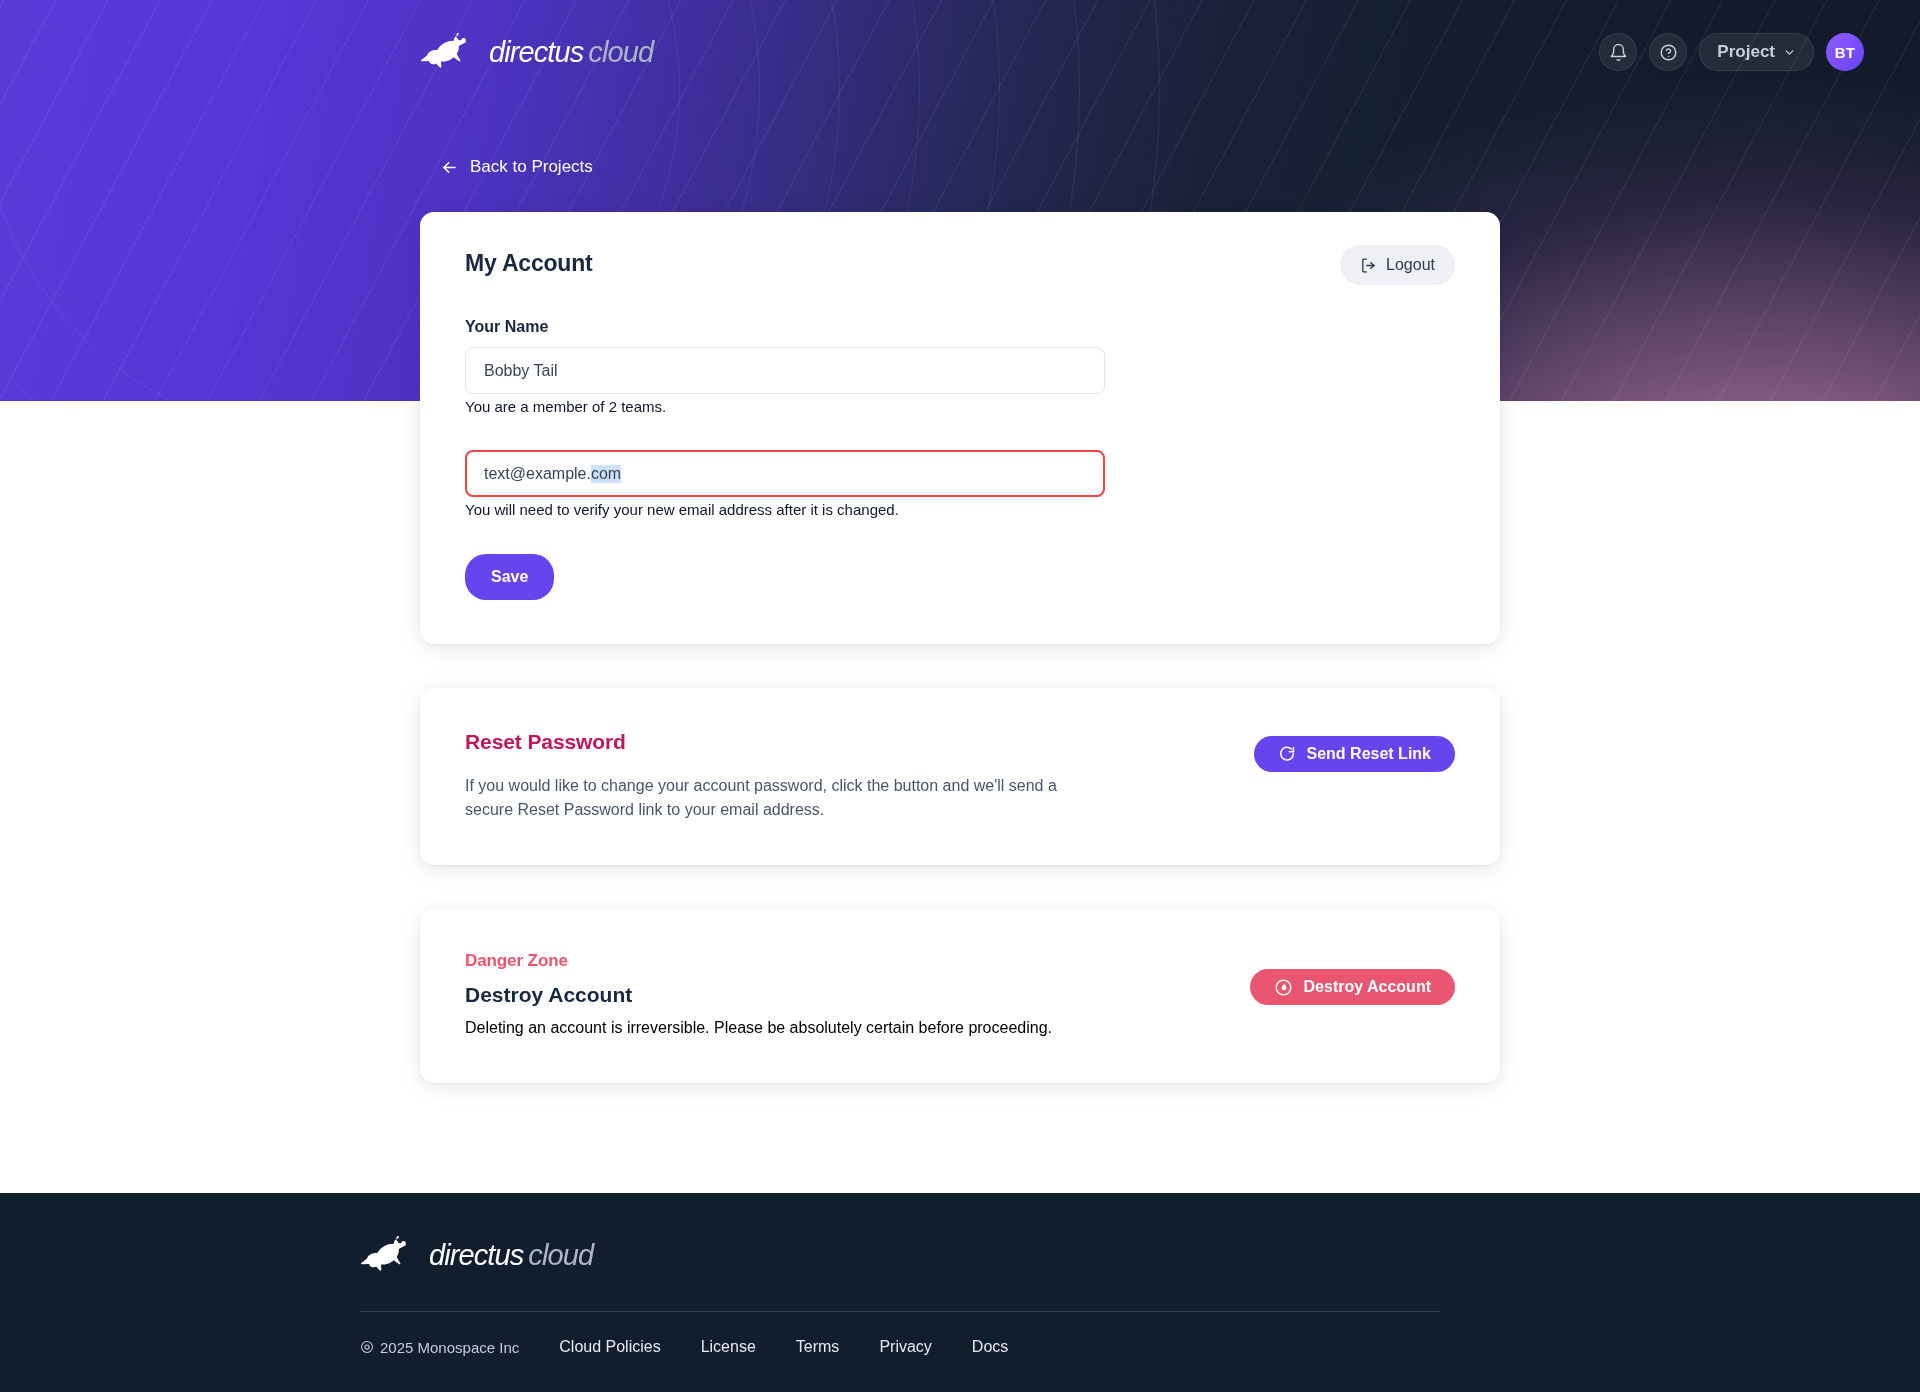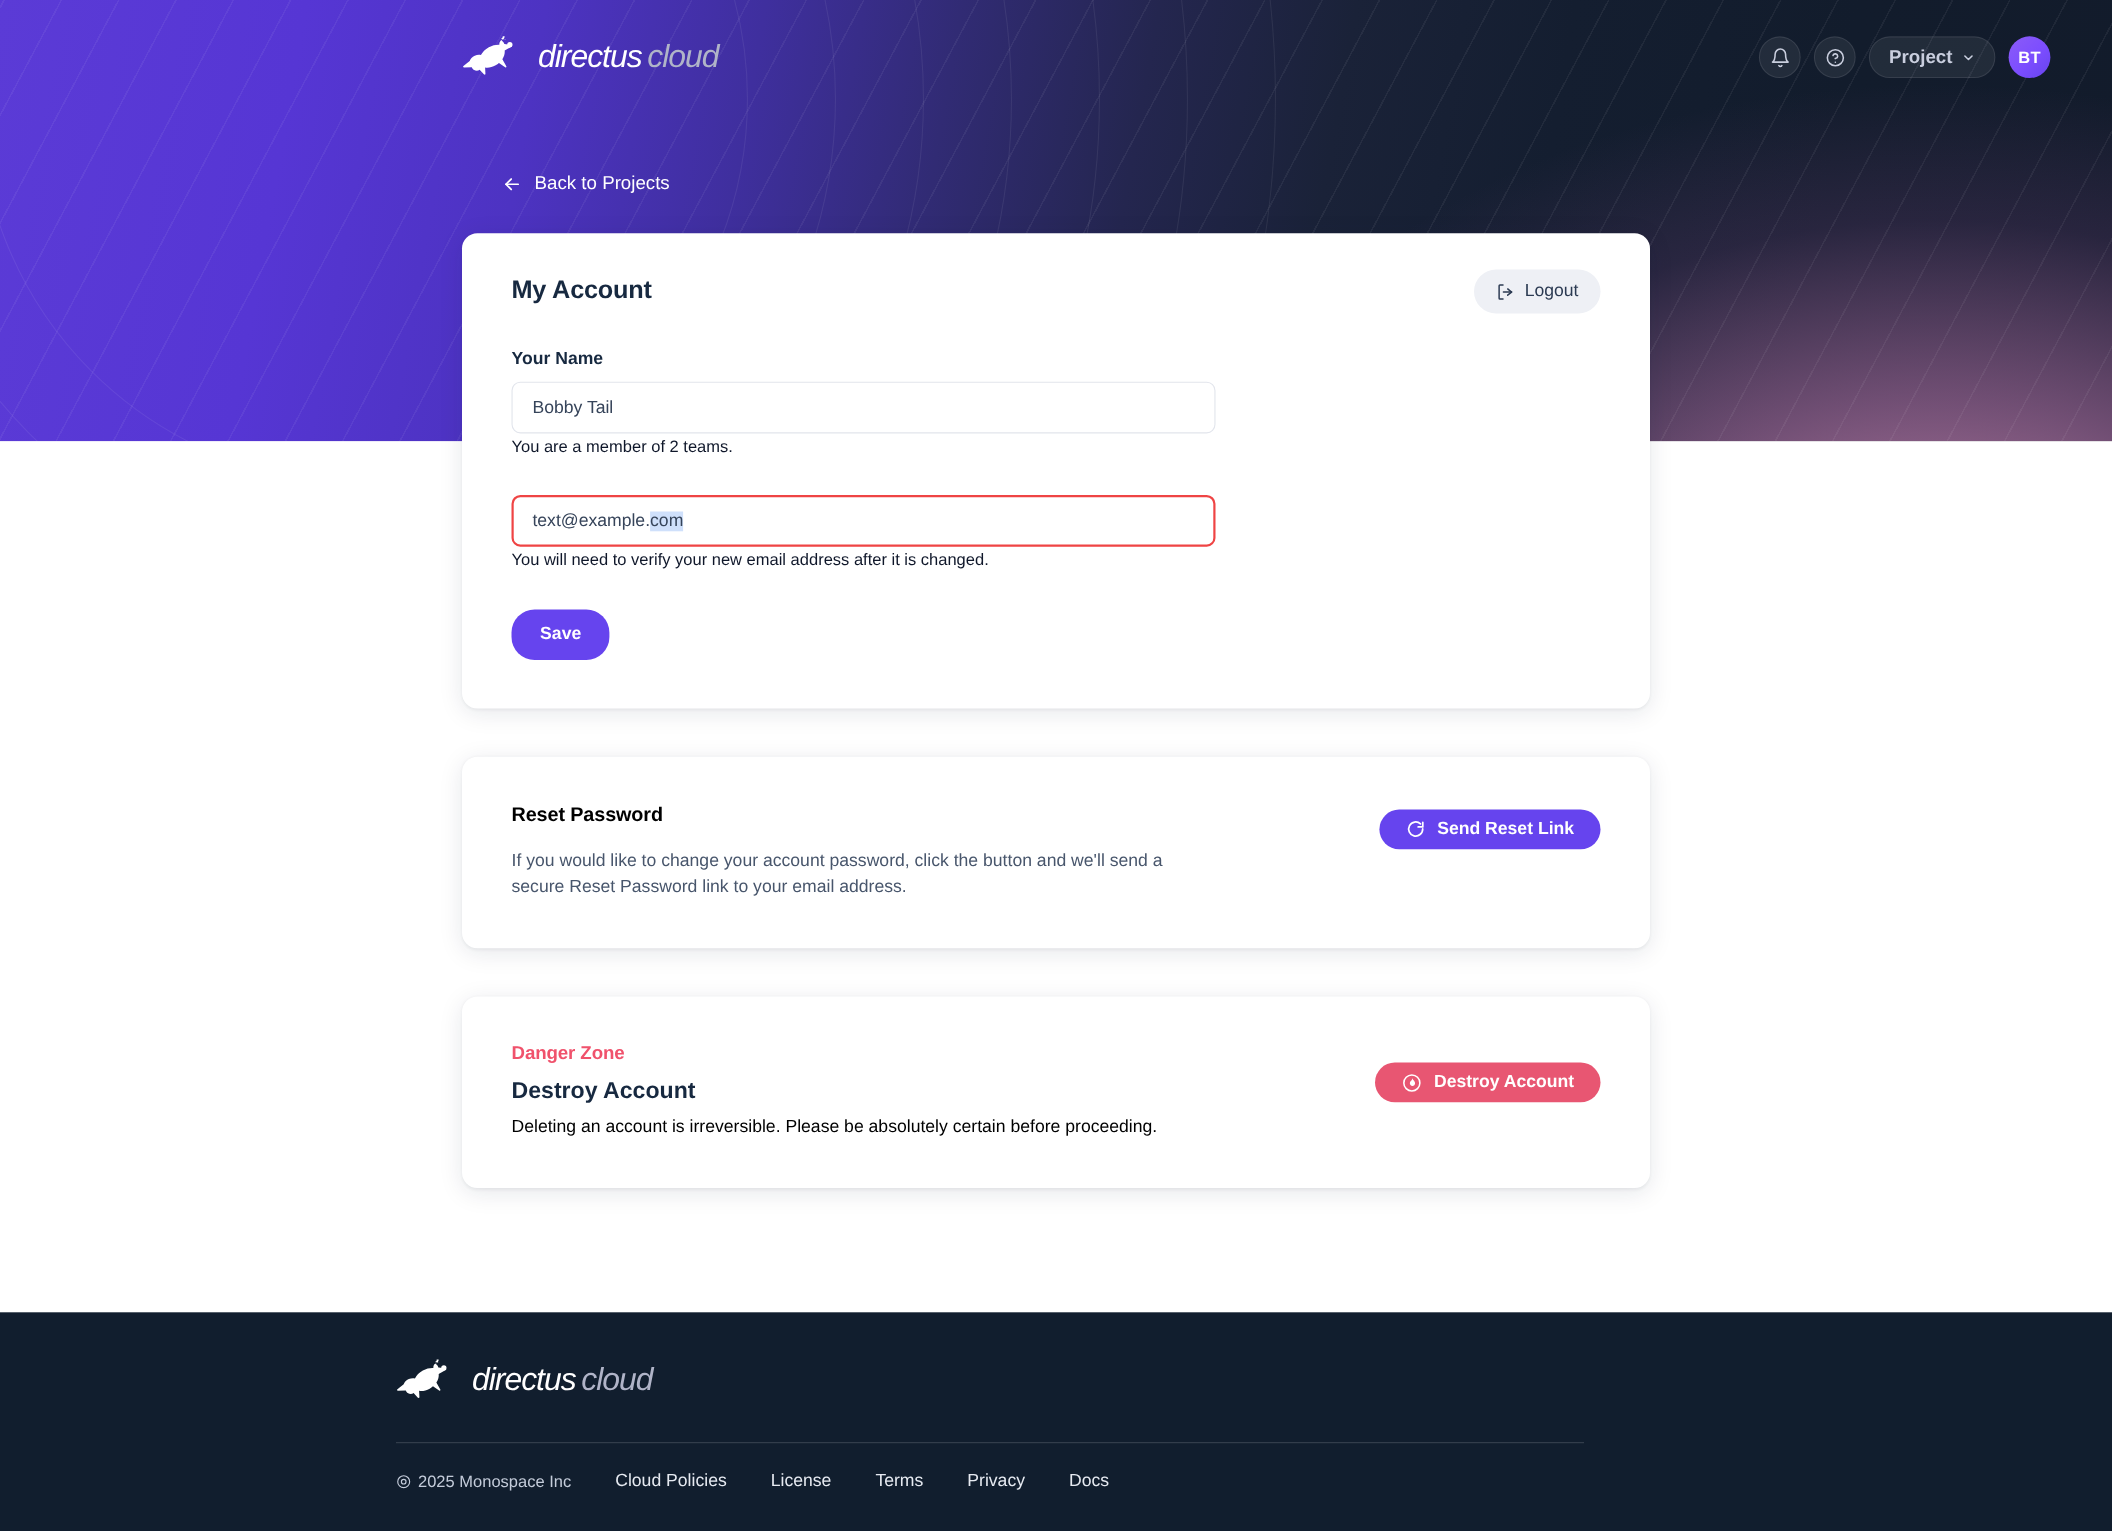--- a/index.html
+++ b/index.html
@@ -137,21 +137,21 @@
     align-items: center;
     justify-content: center;
     letter-spacing: 0.2px;
     cursor: pointer;
   }
 
   
   .back-link {
     position: absolute;
     top: 157px;
-    left: 456px;
+    left: 440px;
     display: flex;
     align-items: center;
     gap: 11px;
     color: #ffffff;
     font-size: 17px;
     font-weight: 500;
     z-index: 8;
     cursor: pointer;
   }
 
@@ -250,23 +250,23 @@
   }
 
   .split {
     display: flex;
     align-items: flex-start;
     justify-content: space-between;
     gap: 40px;
   }
   .split-left { flex: 1; }
   .section-title {
-    font-size: 18px;
-    font-weight: 700;
-    color: #000000;
+    font-size: 21px;
+    font-weight: 700;
+    color: #be185d;
     letter-spacing: -0.1px;
   }
   .section-body {
     margin-top: 20px;
     font-size: 16px;
     line-height: 1.48;
     color: #48566c;
     max-width: 625px;
   }
   .danger-label {

